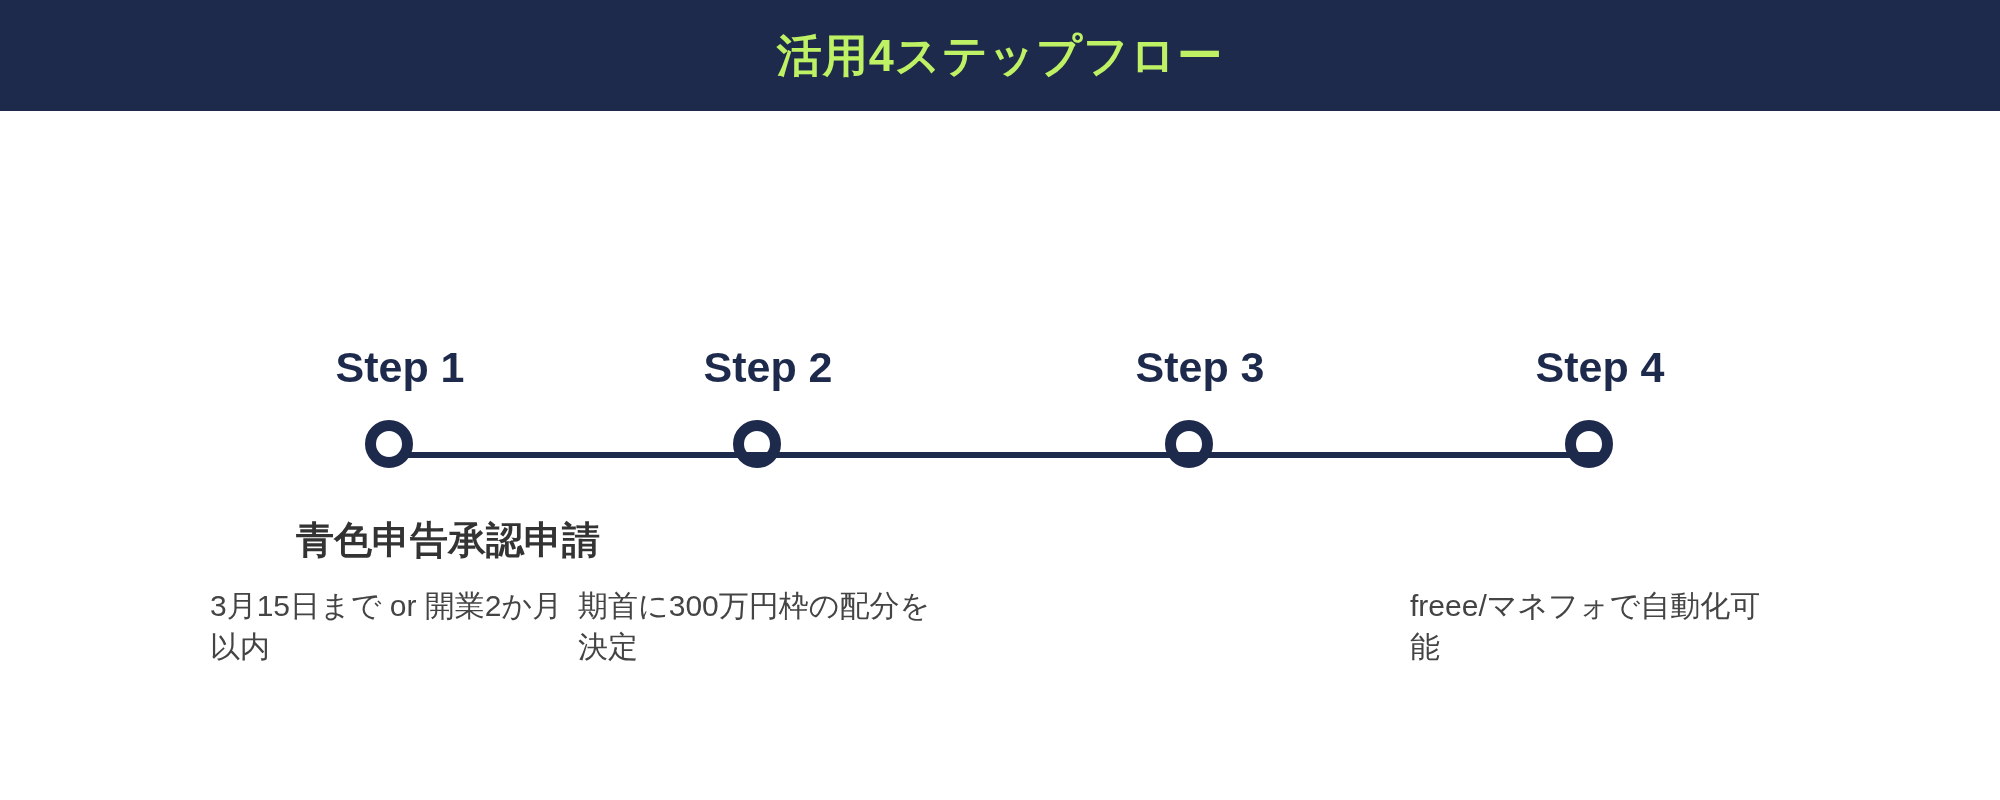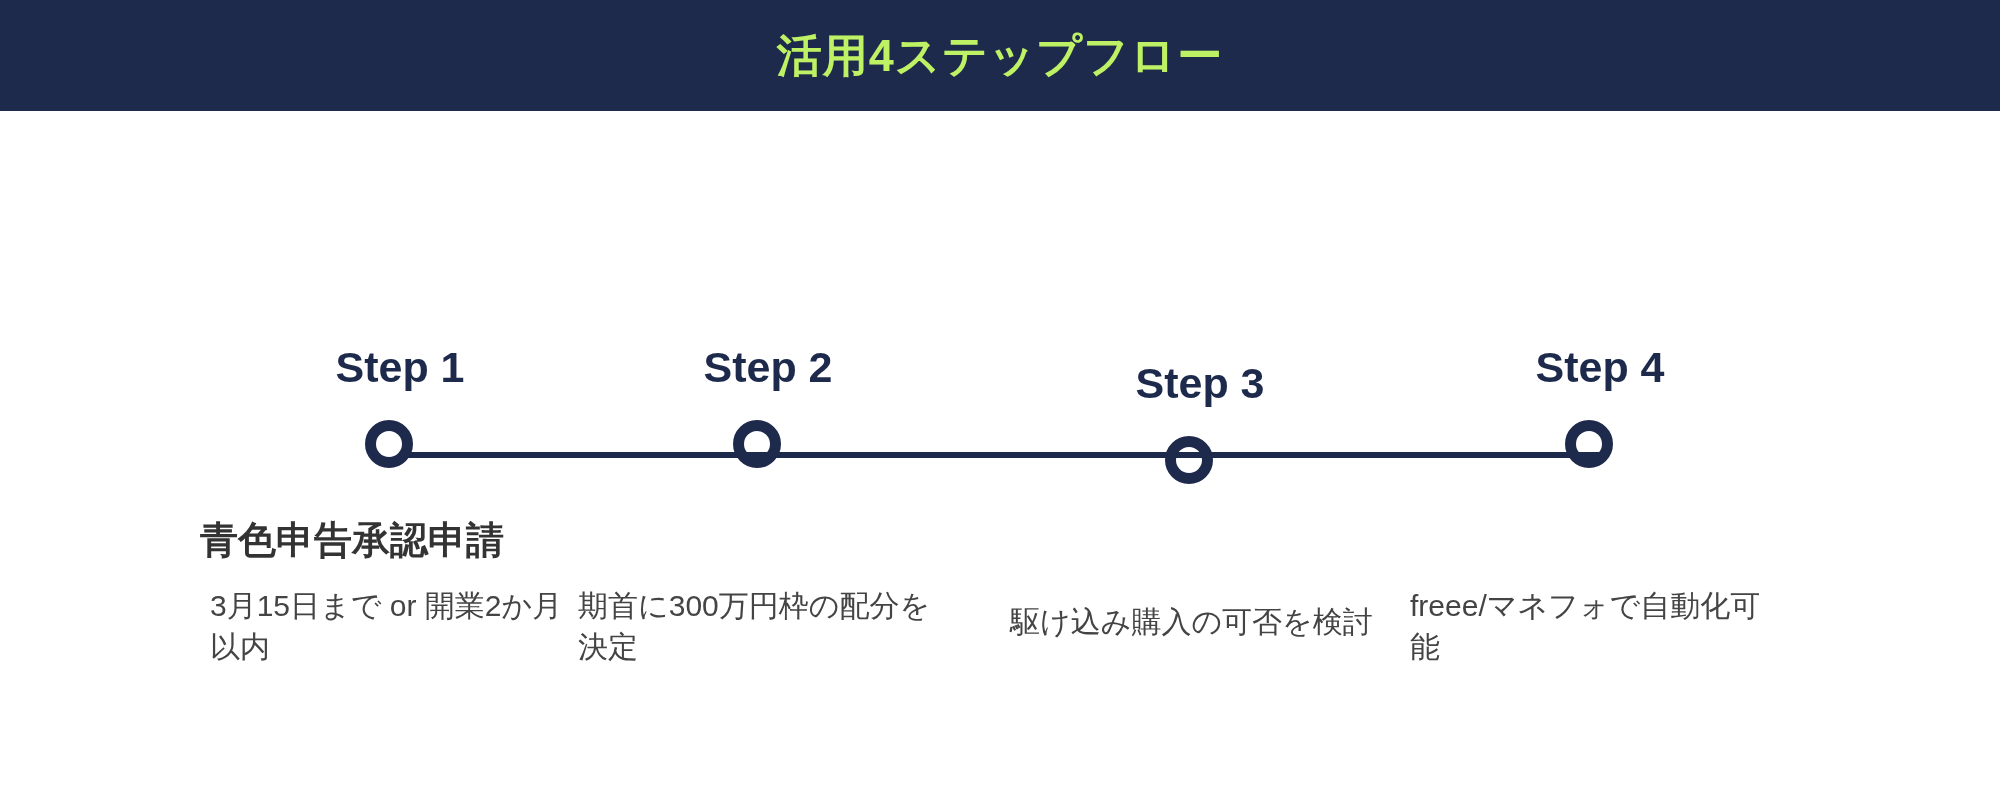--- a/index.html
+++ b/index.html
@@ -31,41 +31,41 @@
     left: 400px; top: 452px;
     width: 1200px; height: 6px;
     background: #1d2a4c;
     z-index: 2;
   }
 
   
   .step-col { position: absolute; top: 0; width: 400px; height: 678px; }
   .col-1 { left: 200px; }
   .col-2 { left: 568px; }
-  .col-3 { left: 1000px; margin-top: 16px; }
+  .col-3 { left: 1000px; }
   .col-4 { left: 1400px; }
 
   .step-label {
     position: absolute; top: 342px;
     width: 100%; text-align: center;
     font-size: 43px; font-weight: 700;
     line-height: 50px;
     color: #1d2a4c;
   }
   .step-circle {
     position: absolute; top: 420px; left: 165px;
     width: 48px; height: 48px;
     background: #ffffff;
     border: 11px solid #1d2a4c;
     border-radius: 50%;
     z-index: 1;
   }
   .step-title {
     position: absolute; top: 512px;
-    width: 100%; text-align: left;
+    width: 100%; text-align: right;
     font-size: 38px; font-weight: 700;
     line-height: 56px;
     color: #333333;
   }
   .step-subtitle {
     position: absolute; top: 585px; left: 10px;
     width: 380px; 
     font-size: 30px; font-weight: 400;
     line-height: 41px;
     color: #444444;
@@ -91,21 +91,20 @@
 
   <div class="step-col col-2">
     <div class="step-label">Step 2</div>
     <div class="step-circle"></div>
     <div class="step-subtitle">期首に300万円枠の配分を決定</div>
   </div>
 
   <div class="step-col col-3">
     <div class="step-label">Step 3</div>
     <div class="step-circle"></div>
-    <div class="step-subtitle">駆け込み購入の可否を検討</div>
   </div>
 
   <div class="step-col col-4">
     <div class="step-label">Step 4</div>
     <div class="step-circle"></div>
     <div class="step-subtitle">freee/マネフォで自動化可能</div>
   </div>
 
 </div>
 

